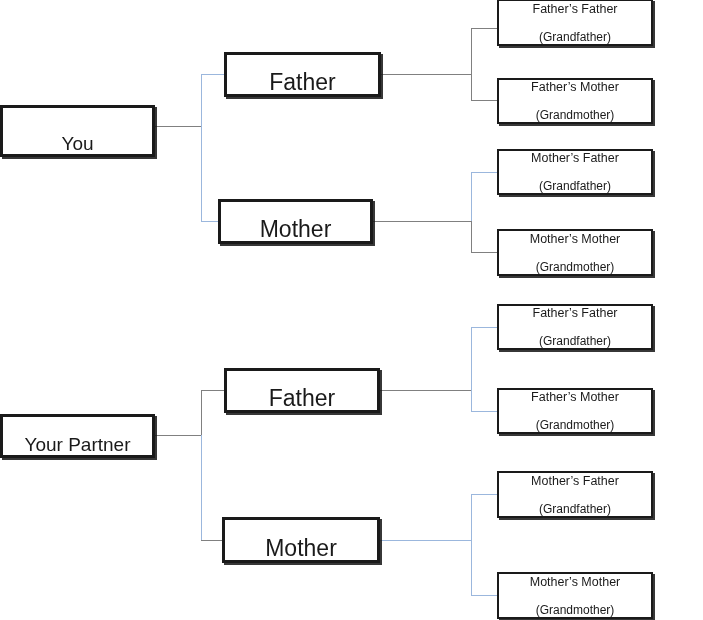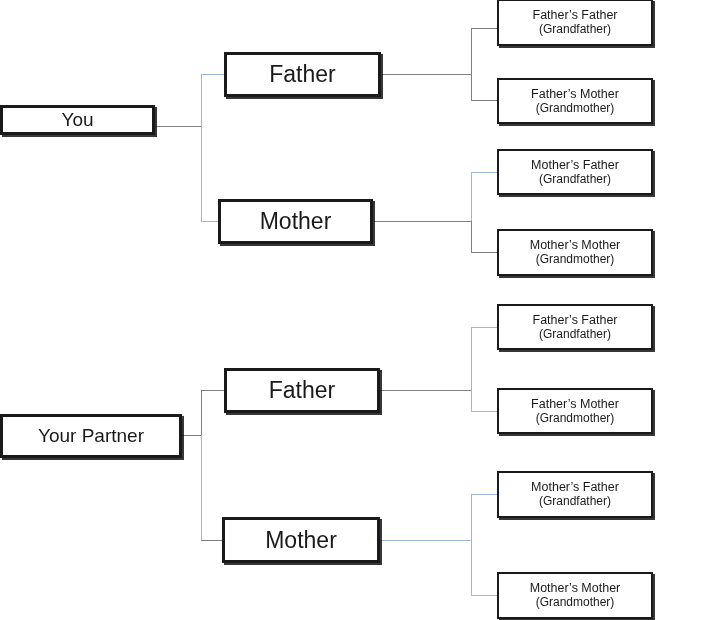--- a/index.html
+++ b/index.html
@@ -30,21 +30,21 @@
   
   .node {
     position: absolute;
     box-sizing: border-box;
     background: #ffffff;
     border: 2px solid #1a1a1a;
     box-shadow: 2px 2px 0 rgba(20,20,20,0.85);
     display: flex;
     flex-direction: column;
     align-items: center;
-    justify-content: center;
+    justify-content: flex-end;
     overflow: hidden;
     color: #1a1a1a;
   }
   .node .line1 {
     display: block;
     white-space: nowrap;
     line-height: 1.05;
   }
   .node .line2 {
     display: block;
@@ -67,21 +67,21 @@
   .node.parent .line1 {
     font-size: 23px;
   }
 
   
   .node.grand .line1 {
     font-size: 12.5px;
   }
   .node.grand .line2 {
     font-size: 12px;
-    margin-top: 1px;
+    margin-top: 15px;
   }
 </style>
 </head>
 <body>
 
 <div id="canvas">
 
   <div class="wire h" style="left:155px; top:126px; width:47px;"></div>
   <div class="wire v blue" style="left:201px; top:74px; height:148px;"></div>
   <div class="wire h blue" style="left:201px; top:74px; width:24px;"></div>
@@ -91,21 +91,21 @@
   <div class="wire v" style="left:471px; top:28px; height:73px;"></div>
   <div class="wire h" style="left:471px; top:28px; width:27px;"></div>
   <div class="wire h" style="left:471px; top:100px; width:27px;"></div>
 
   <div class="wire h" style="left:372px; top:221px; width:99px;"></div>
   <div class="wire v blue" style="left:471px; top:172px; height:49px;"></div>
   <div class="wire v" style="left:471px; top:221px; height:32px;"></div>
   <div class="wire h blue" style="left:471px; top:172px; width:27px;"></div>
   <div class="wire h" style="left:471px; top:252px; width:27px;"></div>
 
-  <div class="node primary" style="left:0px; top:105px; width:155px; height:30px;">
+  <div class="node primary" style="left:0px; top:105px; width:155px; height:52px;">
     <span class="line1">You</span>
   </div>
 
   <div class="node parent" style="left:224px; top:52px; width:157px; height:45px;">
     <span class="line1">Father</span>
   </div>
 
   <div class="node parent" style="left:218px; top:199px; width:155px; height:45px;">
     <span class="line1">Mother</span>
   </div>
@@ -139,21 +139,21 @@
   <div class="wire h" style="left:380px; top:390px; width:91px;"></div>
   <div class="wire v blue" style="left:471px; top:327px; height:85px;"></div>
   <div class="wire h blue" style="left:471px; top:327px; width:27px;"></div>
   <div class="wire h blue" style="left:471px; top:411px; width:27px;"></div>
 
   <div class="wire h blue" style="left:380px; top:540px; width:91px;"></div>
   <div class="wire v blue" style="left:471px; top:494px; height:102px;"></div>
   <div class="wire h blue" style="left:471px; top:494px; width:27px;"></div>
   <div class="wire h blue" style="left:471px; top:595px; width:27px;"></div>
 
-  <div class="node primary" style="left:0px; top:414px; width:182px; height:44px;">
+  <div class="node primary" style="left:0px; top:414px; width:155px; height:44px;">
     <span class="line1">Your Partner</span>
   </div>
 
   <div class="node parent" style="left:224px; top:368px; width:156px; height:45px;">
     <span class="line1">Father</span>
   </div>
 
   <div class="node parent" style="left:222px; top:517px; width:158px; height:46px;">
     <span class="line1">Mother</span>
   </div>

